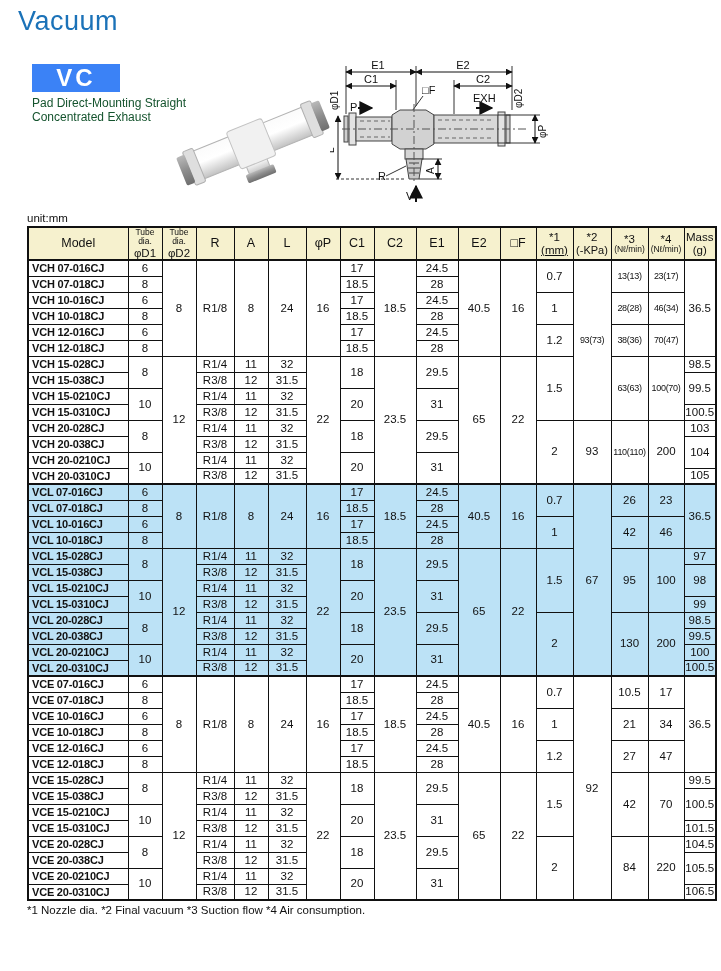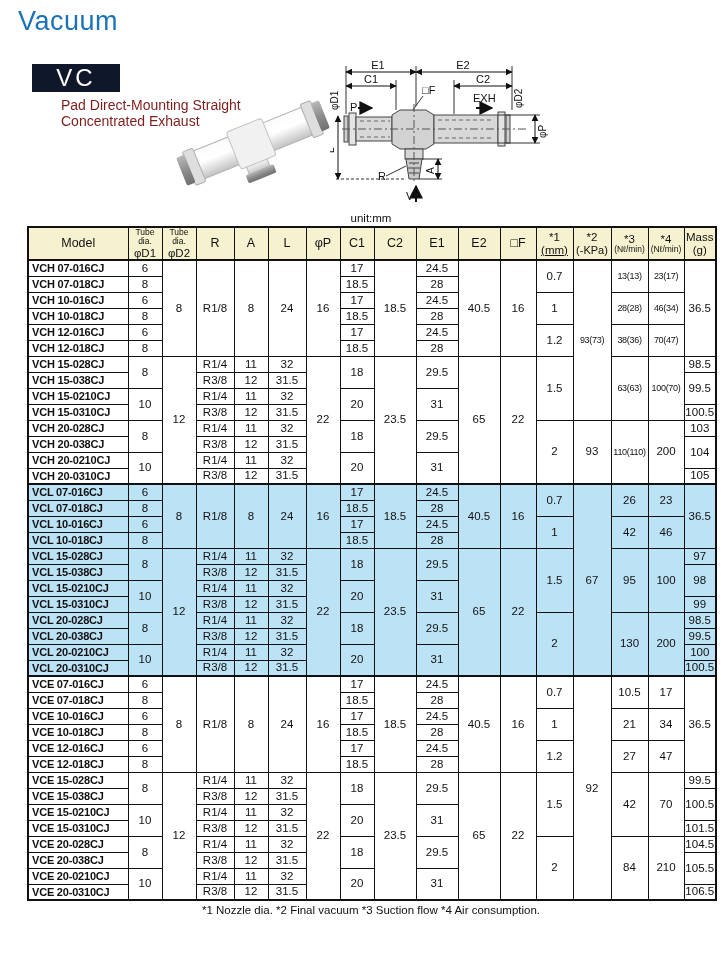--- a/index.html
+++ b/index.html
@@ -6,39 +6,39 @@
   body { background: #fff; }
   .page {
     position: relative; width: 721px; height: 971px; background: #ffffff;
     font-family: "Liberation Sans", "DejaVu Sans", sans-serif; color: #111; overflow: hidden;
   }
   .title { position: absolute; left: 18px; top: 6px; display: flex; align-items: baseline; gap: 15px; color: #1B72B8; }
   .title .main { font-size: 27px; letter-spacing: 0.5px; }
   .title .sub { font-size: 19px; }
   .badge {
     position: absolute; left: 32px; top: 64px; width: 88px; height: 28px;
-    background: #0f172a; color: #fff; font-size: 24px; font-weight: normal;
+    background: #3b82f6; color: #fff; font-size: 24px; font-weight: bold;
     text-align: center; line-height: 27px; letter-spacing: 3px;
   }
-  .desc { position: absolute; left: 32px; top: 97px; font-size: 14px; line-height: 1.15; color: #7f1d1d; margin-left: 29px; }
+  .desc { position: absolute; left: 32px; top: 97px; font-size: 12px; line-height: 1.15; color: #14532d; }
   .photo { position: absolute; left: 172px; top: 92px; }
   .diagram { position: absolute; left: 330px; top: 58px; }
   .diagram text { font-size: 11px; fill: #111; }
   .diagram .rot { font-size: 10px; }
   .table-wrap { position: absolute; left: 27px; top: 212px; width: 688px; }
-  .unit { text-align: center; font-size: 11.5px; margin-bottom: 2px; }
+  .unit { text-align: left; font-size: 11.5px; margin-bottom: 2px; }
   table { border-collapse: collapse; width: 688px; table-layout: fixed; border: 2px solid #111; }
   th, td { border: 1px solid #111; text-align: center; vertical-align: middle; padding: 0; overflow: hidden; }
   thead th { background: #F6F1CE; border-bottom: 2px solid #111; height: 33px; font-weight: normal; line-height: 1.1; }
   td { height: 16px; font-size: 11.5px; line-height: 1; background: #fff; }
   td.model { text-align: left; padding-left: 3px; font-weight: bold; font-size: 11px; letter-spacing: -0.2px; }
   td.tight { font-size: 9px; letter-spacing: -0.3px; }
   tr.hl td { background: #BCE2F6; }
   tr.sec-start td { border-top: 2px solid #111; }
-  .footnote { text-align: center; font-size: 11.5px; margin-top: 3px; }
+  .footnote { text-align: left; font-size: 11.5px; margin-top: 3px; }
 </style>
 </head>
 <body>
 
 <div class="page">
 
   <div class="title">
     <span class="main">Vacuum</span>
   </div>
 
@@ -585,21 +585,21 @@
           <tr>
             <td class="model">VCE 20-028CJ</td>
             <td rowspan="2">8</td>
             <td>R1/4</td>
             <td>11</td>
             <td>32</td>
             <td rowspan="2">18</td>
             <td rowspan="2">29.5</td>
             <td rowspan="4">2</td>
             <td rowspan="4">84</td>
-            <td rowspan="4">210</td>
+            <td rowspan="4">220</td>
             <td>104.5</td>
           </tr>
           <tr>
             <td class="model">VCE 20-038CJ</td>
             <td>R3/8</td>
             <td>12</td>
             <td>31.5</td>
             <td rowspan="2">105.5</td>
           </tr>
           <tr>

